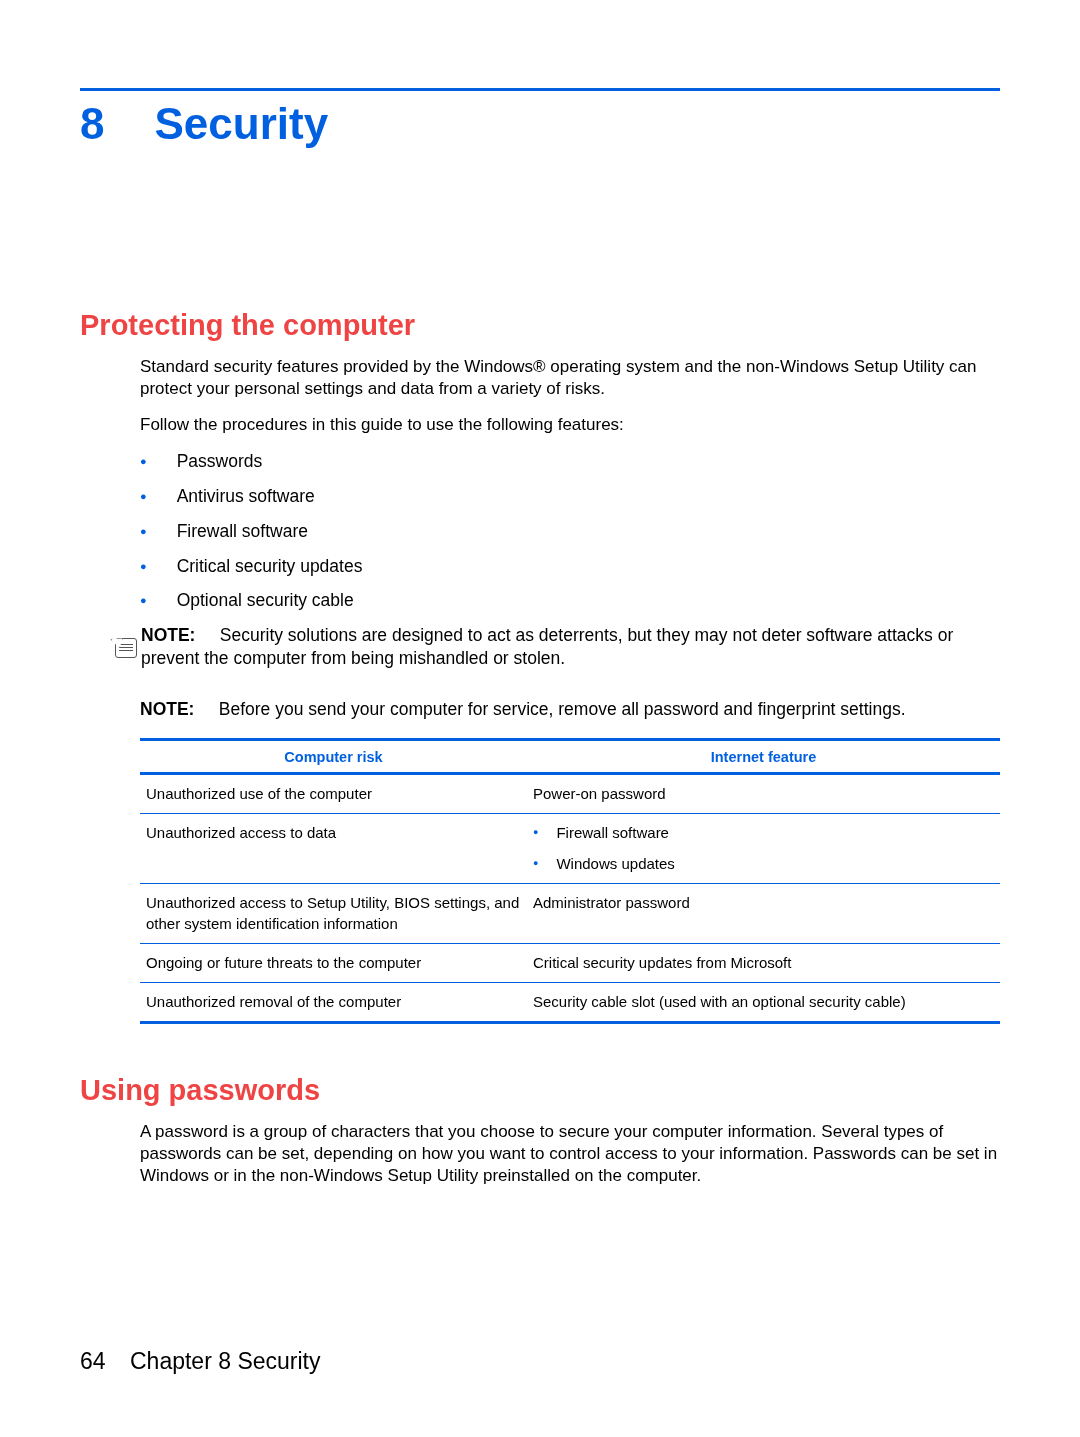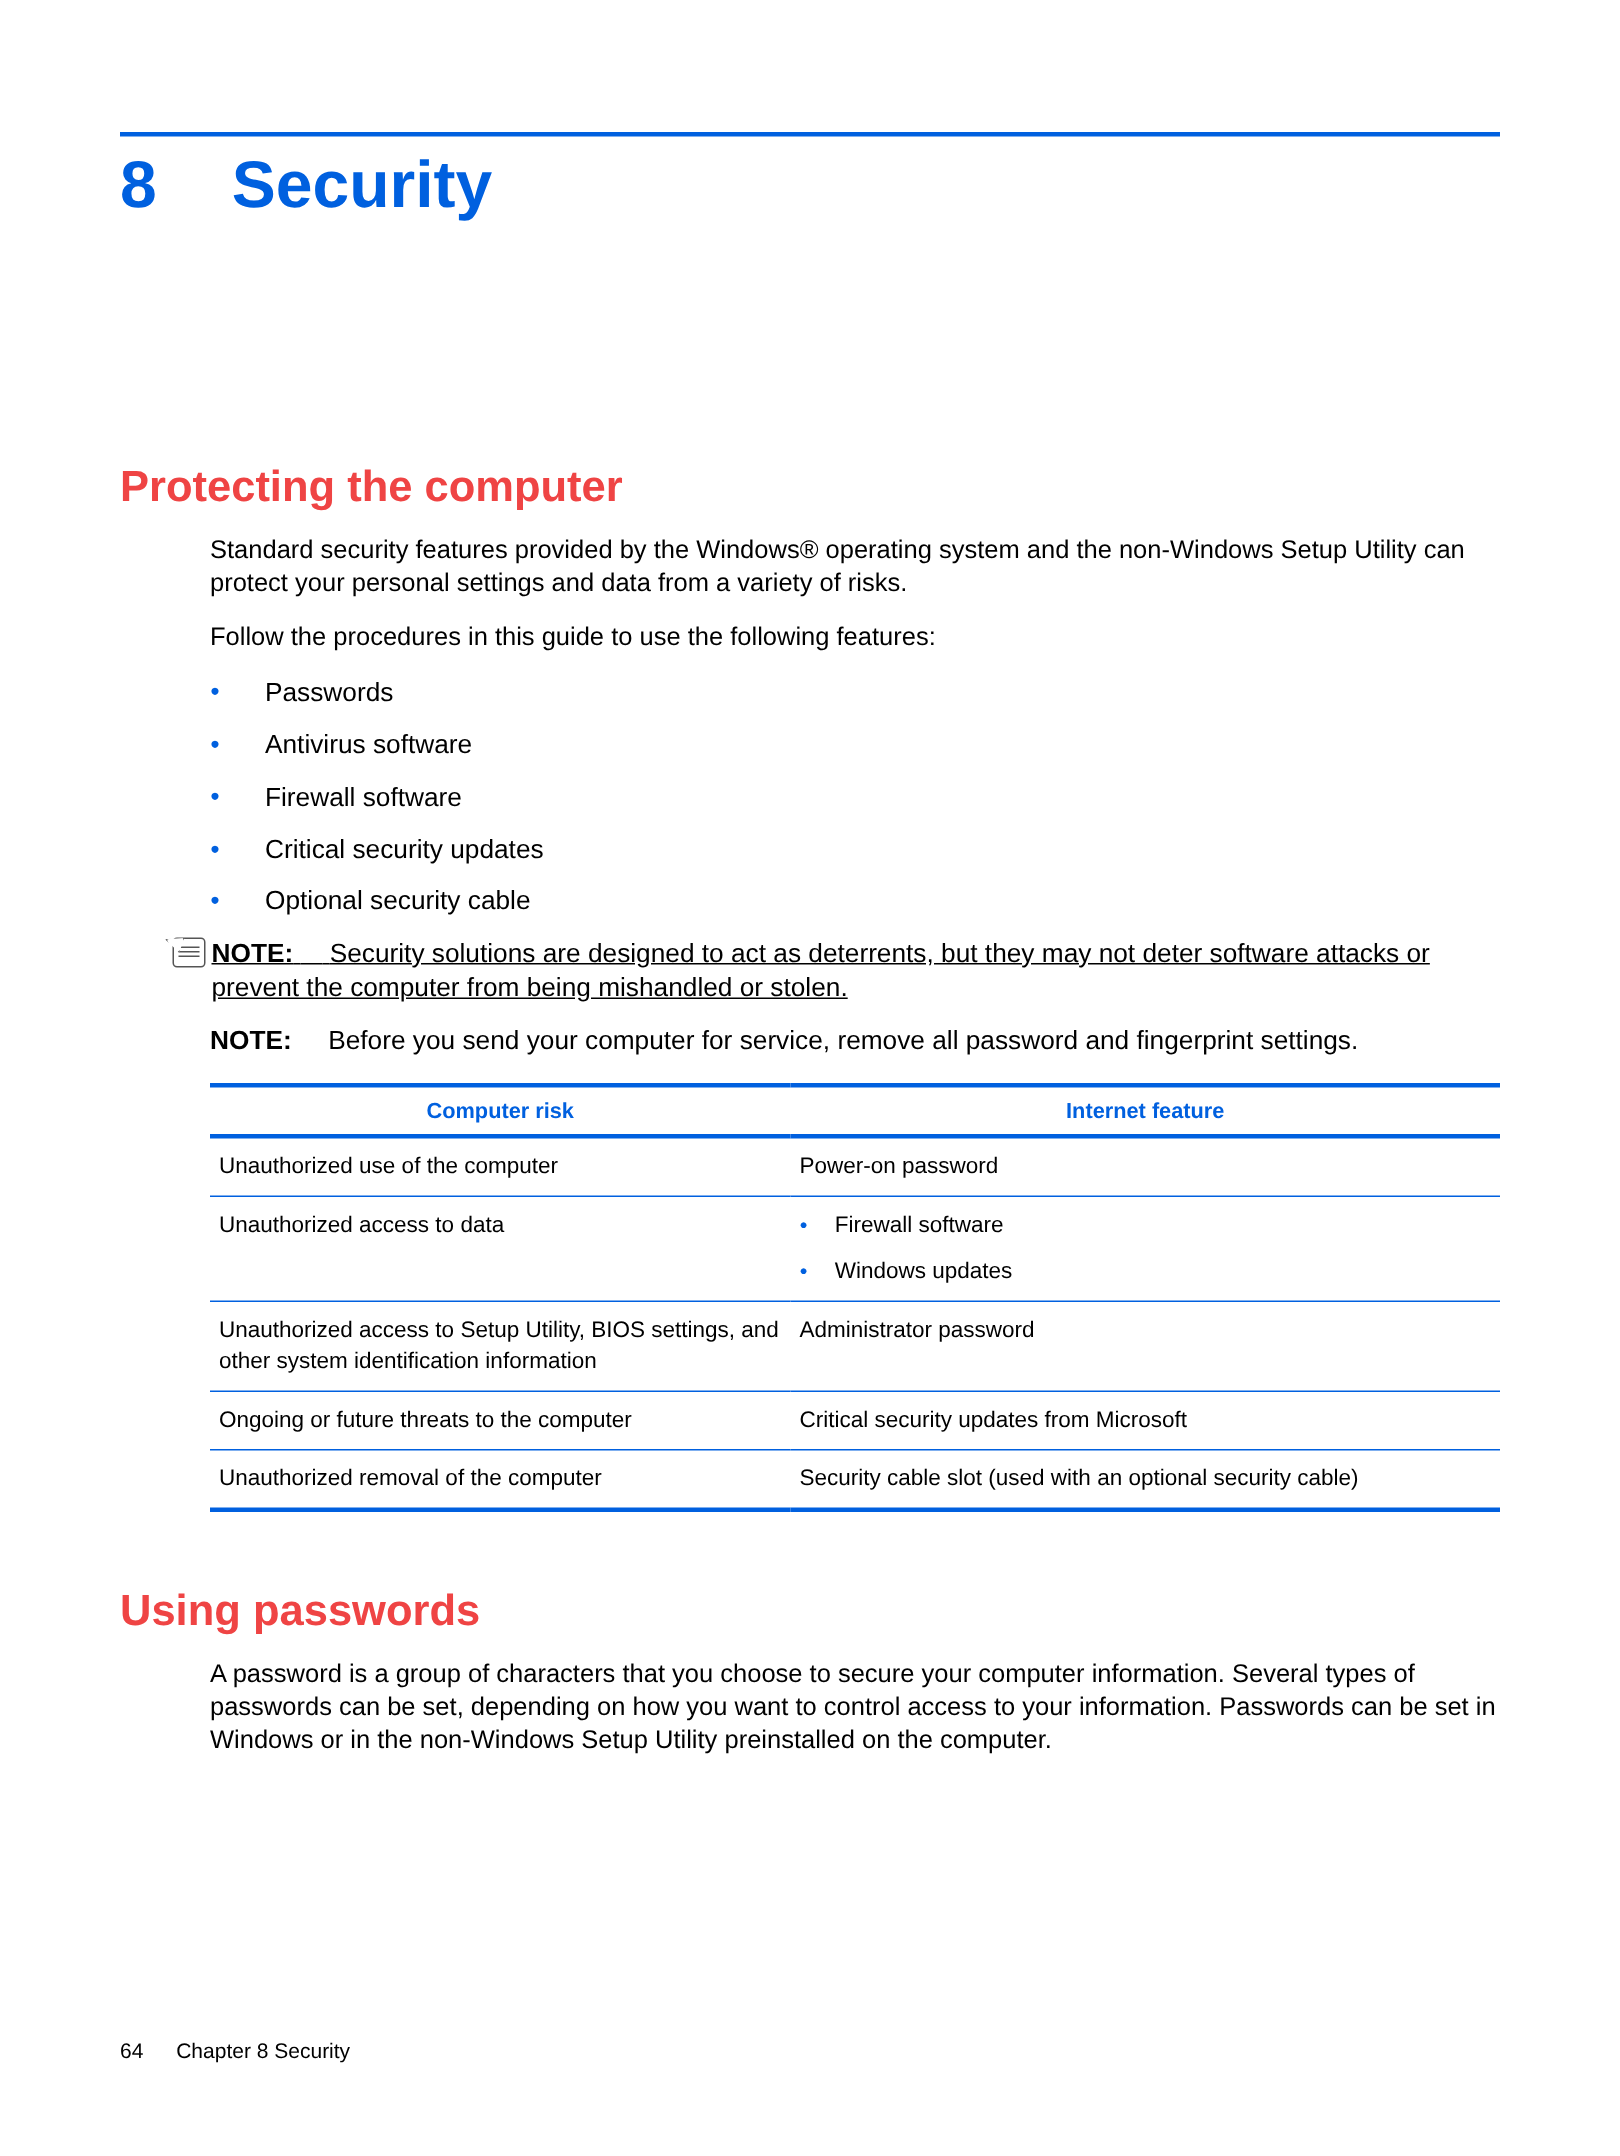--- a/index.html
+++ b/index.html
@@ -60,24 +60,23 @@
       align-items: flex-start;
     }
     ul.feature-list li .bullet {
       color: #0060df;
       font-size: 11px;
       margin-right: 30px;
       line-height: 22px;
     }
     .note-block {
       display: flex;
-      align-items: flex-start;
-      margin-bottom: 12px;
+      align-items: center;
+      margin-bottom: 28px;
       margin-left: 35px;
-      text-decoration: underline;
     }
     .note-icon {
       width: 22px;
       height: 20px;
       flex: 0 0 22px;
       margin-right: 4px;
       border: 1.3px solid #555;
       border-radius: 3px;
       position: relative;
       top: 1px;
@@ -153,21 +152,21 @@
     .cell-list .bullet {
       color: #0060df;
       font-size: 9px;
       margin-right: 18px;
       line-height: 20px;
     }
     .footer {
       position: absolute;
       bottom: 62px;
       left: 80px;
-      font-size: 14px;
+      font-size: 23px;
     }
     .footer .pnum { margin-right: 18px; }
   </style>
 </head>
 <body>
 
 <div class="page">
   <div class="top-rule"></div>
   <div class="chapter-row">
     <span class="chapter-number">8</span>

